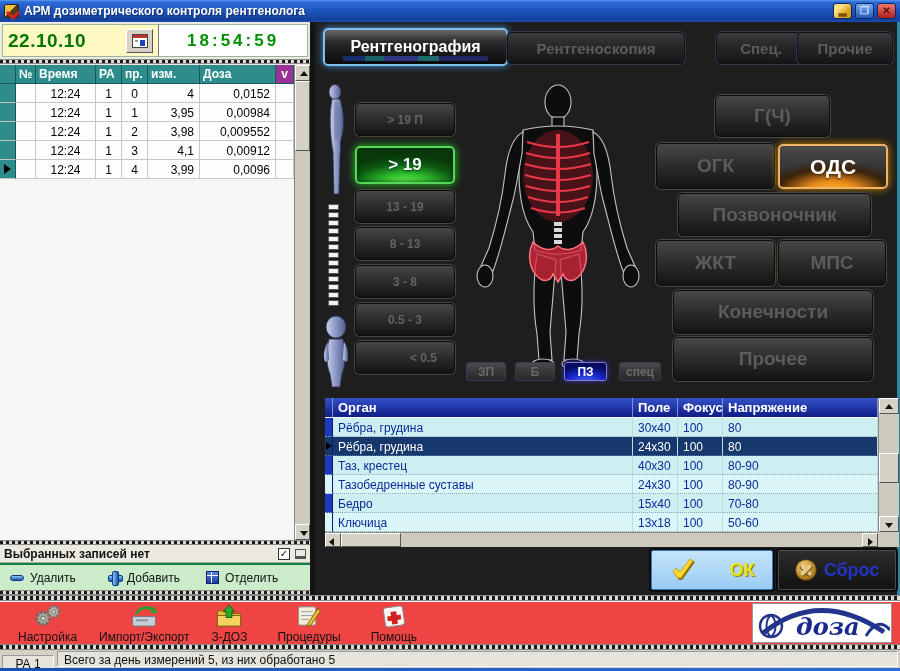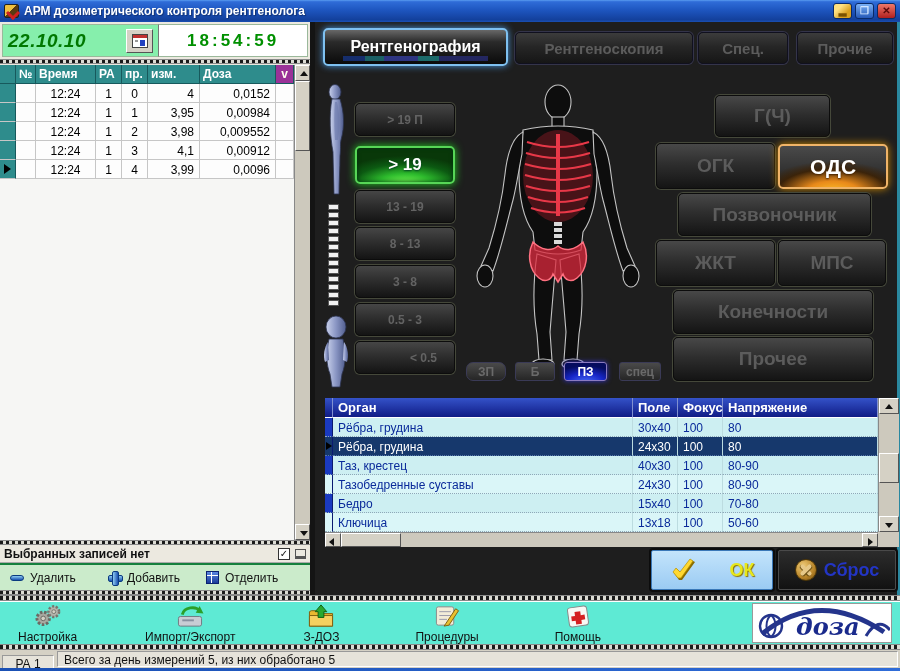--- a/index.html
+++ b/index.html
@@ -27,22 +27,22 @@
   .left-panel { position:absolute; left:0; top:22px; width:310px; height:573px; background:#ece9e0; }
   .divider { position:absolute; left:310px; top:22px; width:5px; height:573px; background:#141414; }
   .right-panel { position:absolute; left:315px; top:22px; width:585px; height:573px; background:#1e1e1e;
     border-right:3px solid #2a88a0; }
 
   .perf { background:repeating-linear-gradient(90deg,#1a1a1a 0 3px,#dcdcd4 3px 6px);
     border-top:1px solid #888; border-bottom:1px solid #888; }
 
   
   .dt-row { position:absolute; left:2px; top:2px; width:306px; height:33px; display:flex; }
-  .date-box { width:169px; height:33px; background:#86efac; border:1px solid #9ab89a;
-    border-right:1px solid #777; display:flex; align-items:center; position:relative;font-style:italic; }
+  .date-box { width:169px; height:33px; background:#fef9c3; border:1px solid #9ab89a;
+    border-right:1px solid #777; display:flex; align-items:center; position:relative; }
   .date-text { color:#007800; font-size:19px; font-weight:bold; padding-left:5px; letter-spacing:.5px; }
   .cal-btn { position:absolute; right:5px; top:4px; width:27px; height:24px; background:#d5d1c5;
     border:1px solid; border-color:#fff #555 #555 #fff; display:flex; align-items:center; justify-content:center; }
   .time-box { width:160px; height:33px; background:#fff; border:1px solid #9ab89a; border-left:none;
     display:flex; align-items:center; justify-content:center; }
   .time-text { color:#009000; font-size:17px; font-weight:bold; letter-spacing:3px; }
   .perf-left-top { position:absolute; left:0; top:37px; width:310px; height:5px; }
 
   
   .mtable { position:absolute; left:0; top:43px; width:294px; }
@@ -168,22 +168,22 @@
   .coin::before, .coin::after { content:''; position:absolute; left:3px; top:8px; width:14px; height:4px;
     background:#e6c887; border-radius:2px; box-shadow:0 1px 1px #5a4008; }
   .coin::before { transform:rotate(45deg); } .coin::after { transform:rotate(-45deg); }
 
   
   .ruler { position:absolute; left:13px; top:182px; width:12px; }
   .ruler div { width:11px; height:6px; background:#f2f2f2; border:1px solid #555; margin-bottom:2px; }
 
   
   .perf-a { position:absolute; left:0; top:595px; width:900px; height:6px; }
-  .toolbar { position:absolute; left:0; top:601px; width:900px; height:43px; background:#5eead4;
-    border-top:1px solid #fff; display:flex; align-items:center;gap:46px; }
+  .toolbar { position:absolute; left:0; top:601px; width:900px; height:43px; background:#ef4444;
+    border-top:1px solid #fff; display:flex; align-items:center; }
   .titem { display:flex; flex-direction:column; align-items:center; justify-content:flex-end; height:41px;
     margin-left:22px; font-size:12px; color:#111; }
   .titem svg { margin-bottom:1px; }
   .logo-box { margin-left:auto; margin-right:8px; width:140px; height:40px; background:#fff;
     border:1px solid #999; display:flex; align-items:center; justify-content:center; }
 
   
   .perf-b { position:absolute; left:0; top:644px; width:900px; height:6px; }
   .statusbar { position:absolute; left:0; top:650px; width:900px; height:18px; background:#d5d1c5;
     display:flex; align-items:center; padding:0 2px; }
@@ -330,24 +330,24 @@
     <div class="perf perf-left-end"></div>
   </div>
 
   <div class="divider"></div>
 
   <div class="right-panel">
 
     <div class="rtab active" style="left:8px; top:6px; width:185px;">
       <span>Рентгенография</span>
     </div>
-    <div class="rtab" style="left:200px; top:10px; width:178px;">
+    <div class="rtab" style="left:192px; top:10px; width:178px;">
       <span>Рентгеноскопия</span>
     </div>
-    <div class="rtab" style="left:383px; top:10px; width:90px;">
+    <div class="rtab" style="left:401px; top:10px; width:90px;">
       <span>Спец.</span>
     </div>
     <div class="rtab" style="left:482px; top:10px; width:96px;">
       <span>Прочие</span>
     </div>
 
     <svg style="position:absolute; left:5px; top:62px;" width="32" height="114" viewBox="0 0 32 114">
       <defs>
           <linearGradient id="sgr" x1="0" y1="0" x2="1" y2="0">
         <stop offset="0" stop-color="#c8d0ea"></stop>
@@ -455,21 +455,21 @@
     <div class="bpbtn" style="left:463px; top:218px; width:108px; height:46px;">
       <span>МПС</span>
       </div>
     <div class="bpbtn" style="left:358px; top:268px; width:200px; height:44px;">
       <span>Конечности</span>
       </div>
     <div class="bpbtn" style="left:358px; top:315px; width:200px; height:44px;">
       <span>Прочее</span>
       </div>
 
-    <div class="ptab" style="left:151px; width:40px;border-radius:7px;">
+    <div class="ptab" style="left:151px; width:40px;">
       <span>ЗП</span>
       </div>
     <div class="ptab" style="left:200px; width:40px;">
       <span>Б</span>
       </div>
     <div class="ptab on" style="left:249px; width:43px;">
       <span>ПЗ</span>
       </div>
     <div class="ptab" style="left:304px; width:42px;">
       <span>спец</span>

